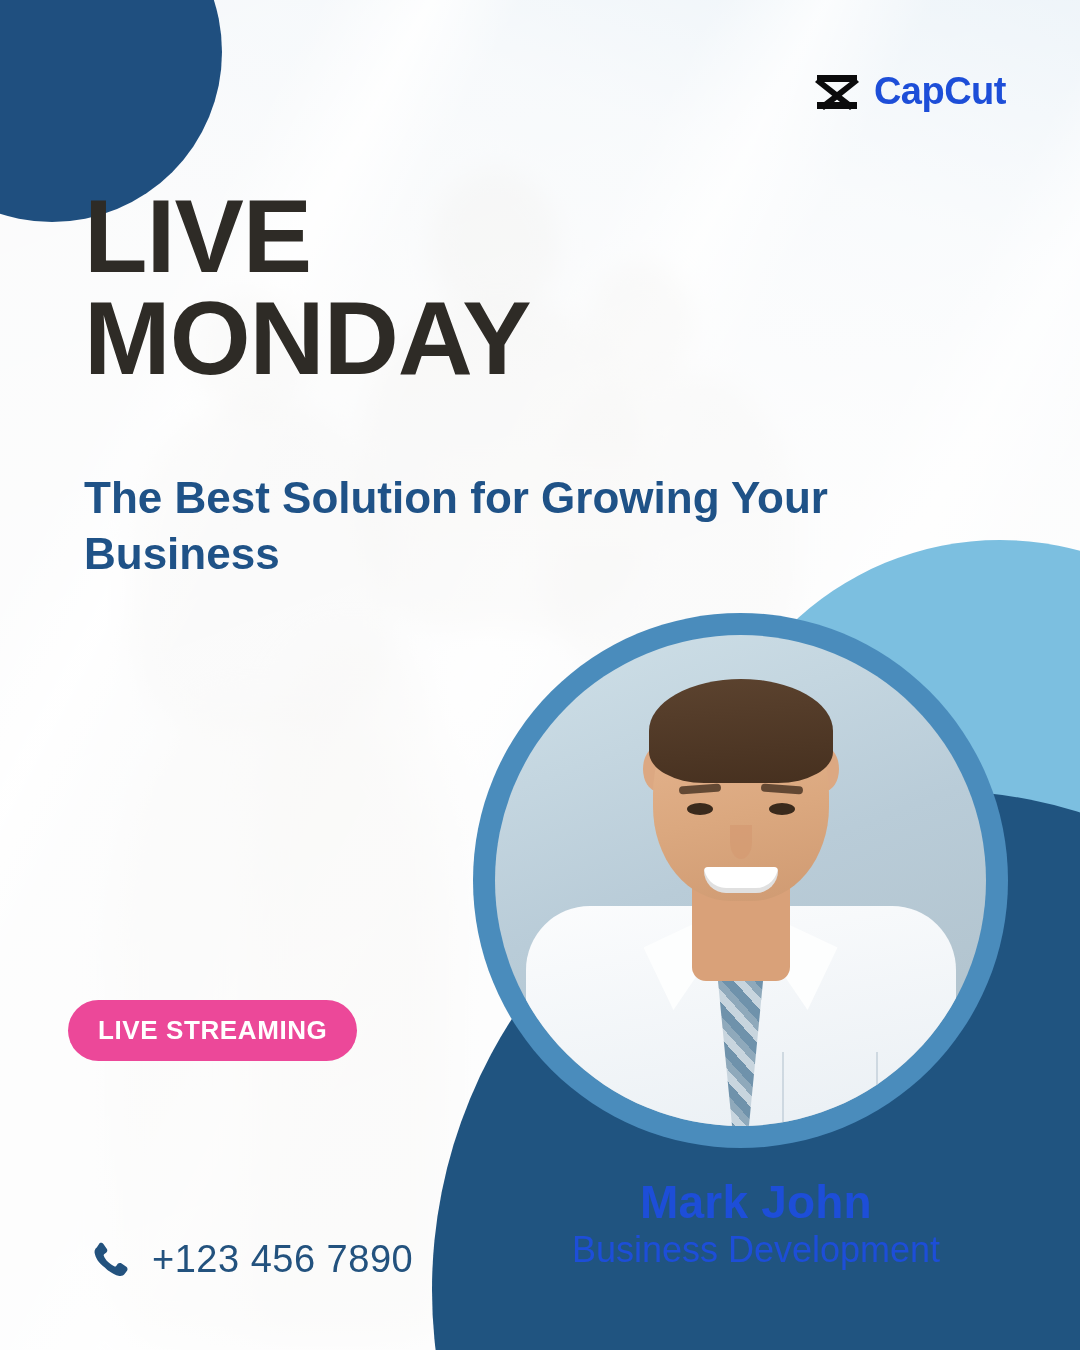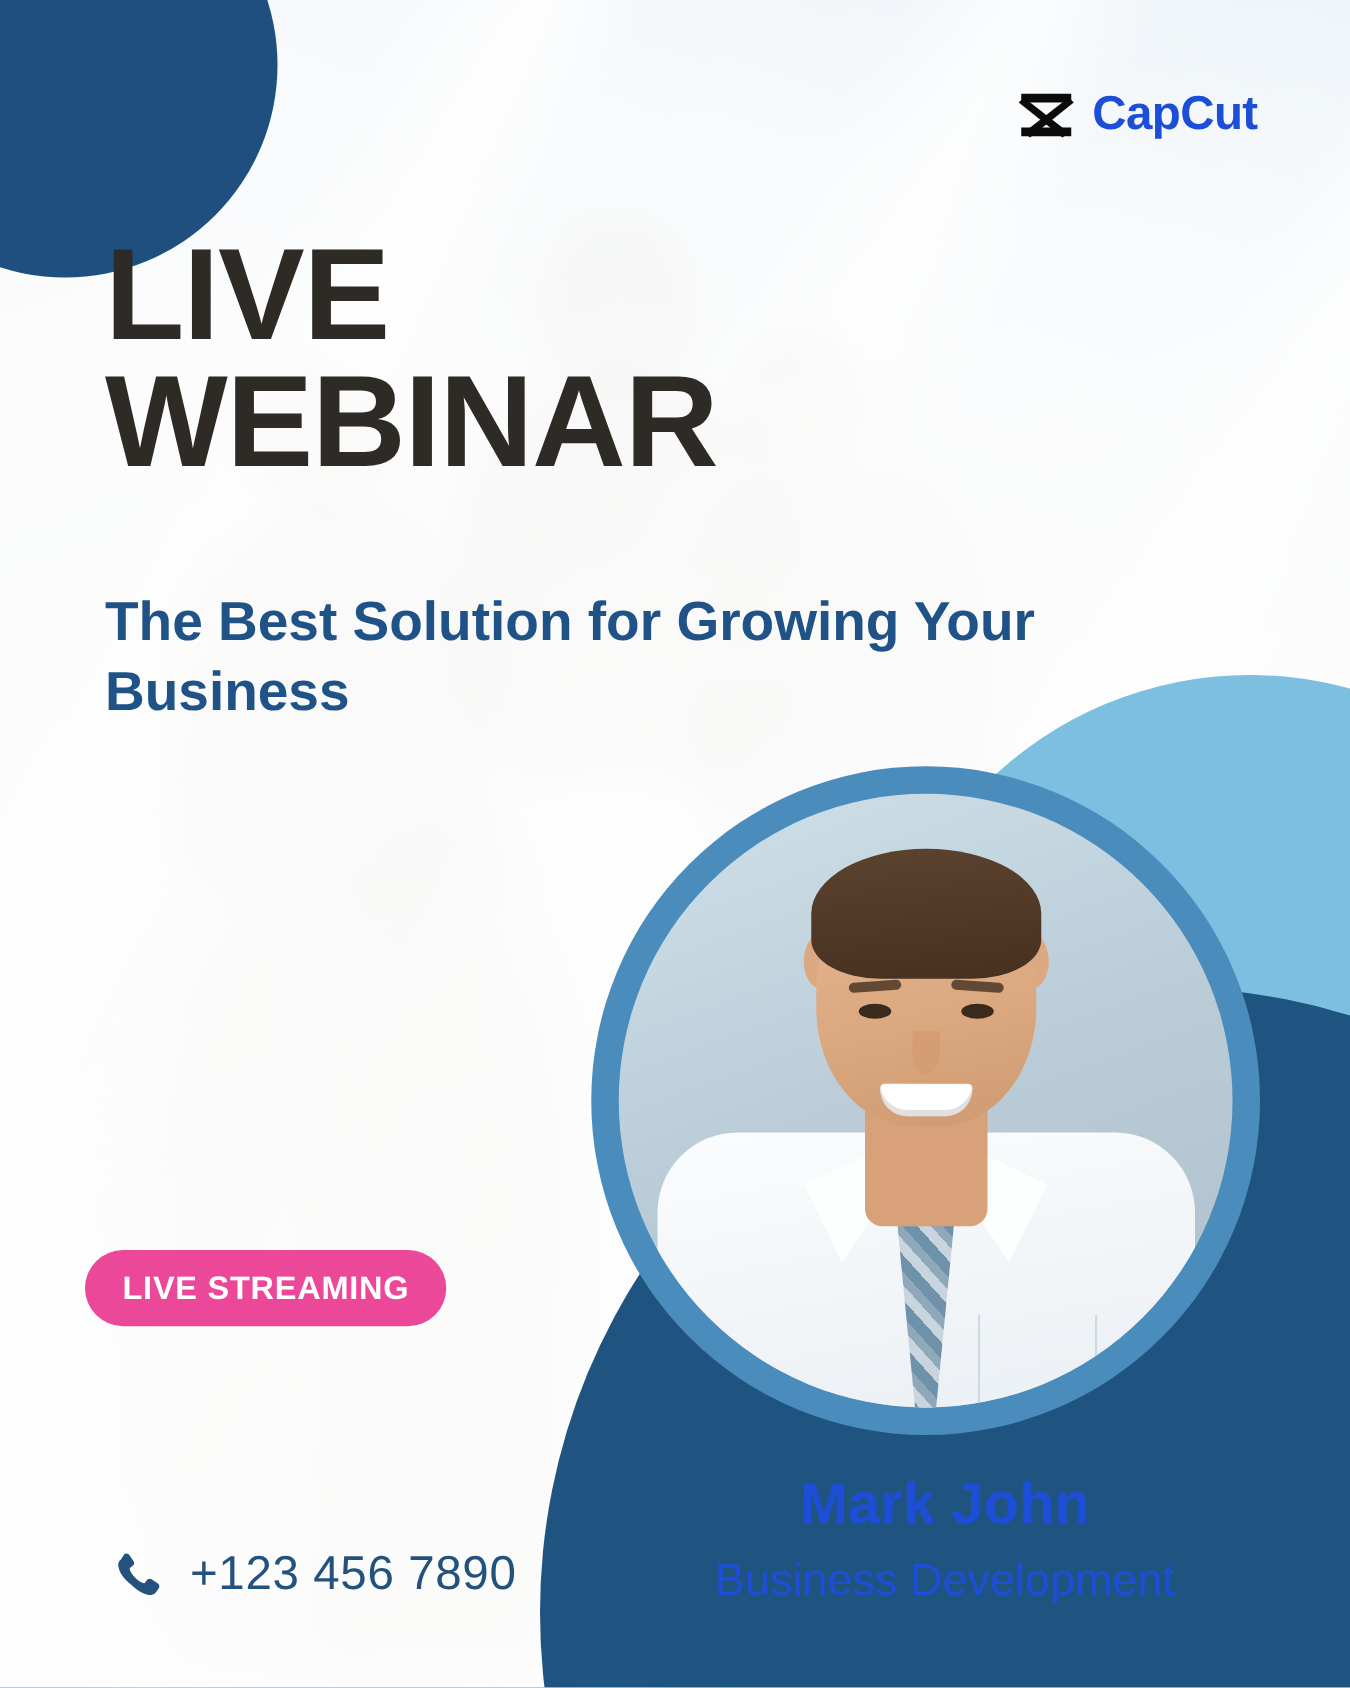--- a/index.html
+++ b/index.html
@@ -200,21 +200,21 @@
   }
   .phone-icon { width:42px; height:42px; display:block; }
   .phone-text { color:#23527e; font-size:38px; letter-spacing:.5px; }
 
   
   .speaker {
     position:absolute; left:432px; top:1175px;
     width:648px; text-align:center; color:#1d4ed8;
   }
   .speaker-name { font-size:46px; font-weight:bold; letter-spacing:.2px; }
-  .speaker-role { font-size:36px; margin-top:14px; font-weight:normal; }
+  .speaker-role { font-size:36px; font-weight:normal; }
 </style>
 </head>
 <body>
 
 <div class="poster">
 
   <div class="bg-photo">
     <div class="bg-figure fig-head-a"></div>
     <div class="bg-figure fig-body-a"></div>
     <div class="bg-figure fig-head-b"></div>
@@ -257,21 +257,21 @@
       <path d="M3 3 H43 V10 H3 Z" fill="#0b0b0c"></path>
       <path d="M3 30 H43 V37 H3 Z" fill="#0b0b0c"></path>
       <path d="M5 6 L41 34 L36 38 L1 10 Z" fill="#0b0b0c"></path>
       <path d="M41 6 L5 34 L10 38 L45 10 Z" fill="#0b0b0c"></path>
     </svg>
     <span class="logo-text">CapCut</span>
   </div>
 
   <h1 class="headline">
     <span>LIVE</span>
-    <span class="l2">WEBINAR</span>
+    <span class="l2">MONDAY</span>
   </h1>
 
   <h2 class="subhead">The Best Solution for Growing Your Business</h2>
 
 
   <div class="badge">LIVE STREAMING</div>
 
   <div class="phone">
     <svg class="phone-icon" viewBox="0 0 24 24">
       <path fill="#23527e" d="M6.6 2.4c.7-.5 1.7-.3 2.2.4l2 2.9c.4.6.3 1.5-.3 2l-1.3 1c-.2.2-.3.5-.2.8.5 1.3 1.4 2.6 2.5 3.7 1.1 1.1 2.4 2 3.7 2.5.3.1.6 0 .8-.2l1-1.3c.5-.6 1.4-.7 2-.3l2.9 2c.7.5.9 1.5.4 2.2l-1.3 1.8c-.7 1-1.9 1.4-3.1 1.2-2.8-.5-5.8-2.3-8.3-4.8C6.1 13.8 4.3 10.8 3.8 8c-.2-1.2.2-2.4 1.2-3.1z"></path>

